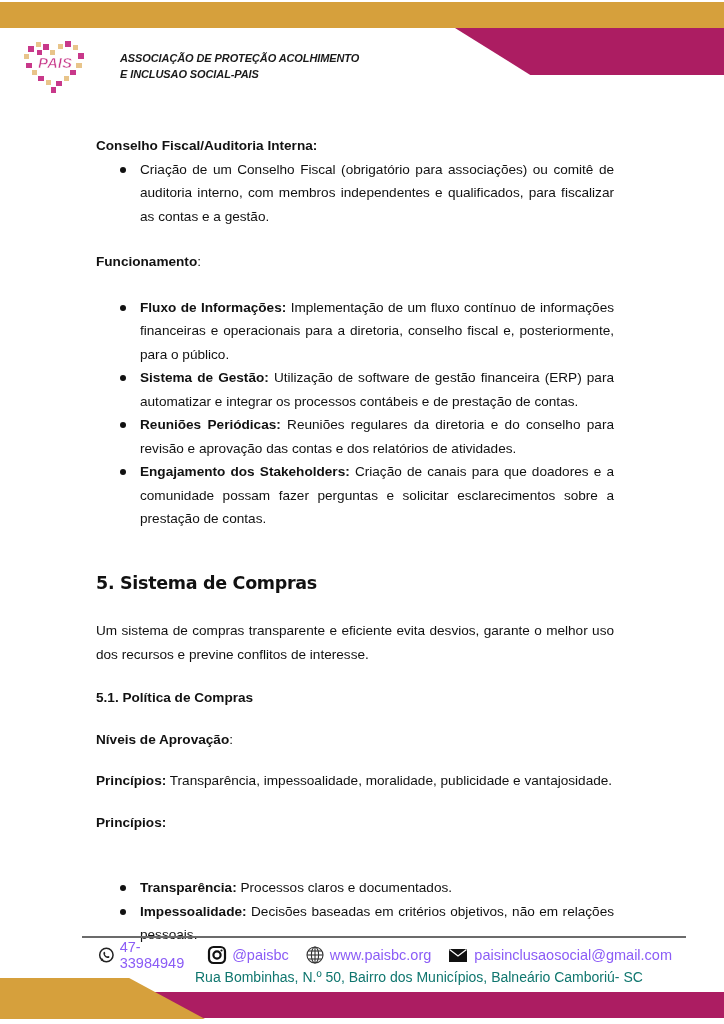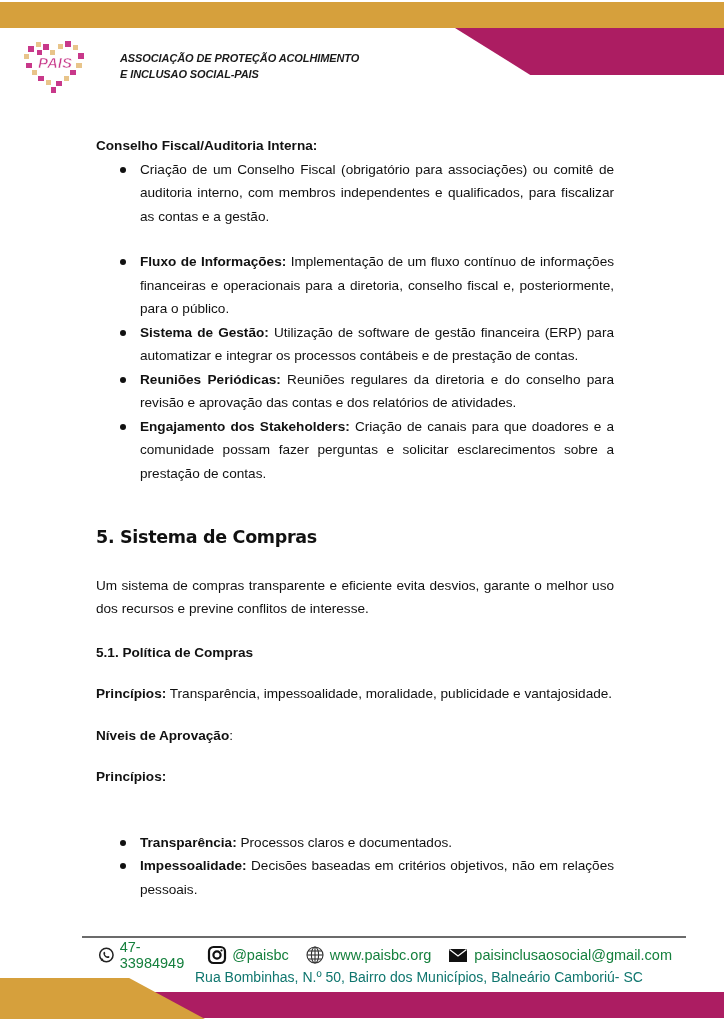--- a/index.html
+++ b/index.html
@@ -28,21 +28,21 @@
   .bold { font-weight: bold; }
   ul.blist { list-style: none; margin: 0; padding: 0; }
   ul.blist li { position: relative; padding-left: 44px; text-align: justify; }
   ul.blist li .dot {
     position: absolute; left: 24px; top: 9px; width: 6px; height: 6px; border-radius: 50%; background: #111;
   }
   .h2 { font-size: 17.5px; font-weight: bold; margin: 0; font-family: "DejaVu Sans", sans-serif; letter-spacing: -0.3px; }
 
   
   .ftr-line { left: 82px; top: 936px; width: 604px; height: 2px; background: #6b6b6b; }
-  .ftr-contacts { left: 98px; top: 944px; width: 590px; height: 22px; display: flex; align-items: center; font-size: 14.5px; color: #15803d; }
+  .ftr-contacts { left: 98px; top: 944px; width: 590px; height: 22px; display: flex; align-items: center; font-size: 14.5px; color: #8b5cf6; }
   .ftr-contacts .item { display: flex; align-items: center; margin-right: 16px; }
   .ftr-contacts .ico { width: 20px; height: 20px; margin-right: 5px; display: inline-block; }
   .ftr-address { left: 195px; top: 969px; font-size: 14px; color: #0f766e; }
   .ftr-magenta { left: 0; top: 992px; width: 724px; height: 26px; background: #ac1d62; }
   .ftr-gold {
     left: 0; top: 978px; width: 205px; height: 41px; background: #d6a03c;
     clip-path: polygon(0 0, 63% 0, 100% 100%, 0 100%);
   }
 </style>
 </head>
@@ -84,20 +84,23 @@
 <div class="abs content">
 
   <p class="p bold">Conselho Fiscal/Auditoria Interna:</p>
   <ul class="blist">
     <li>
       <span class="dot"></span>
       <span>Criação de um Conselho Fiscal (obrigatório para associações) ou comitê de auditoria interno, com membros independentes e qualificados, para fiscalizar as contas e a gestão.</span>
     </li>
   </ul>
 
+  <p class="p" style="margin-top:22px;">
+    <span class="bold">Funcionamento</span><span>:</span>
+  </p>
 
   <ul class="blist" style="margin-top:22px;">
     <li>
       <span class="dot"></span>
       <span class="bold">Fluxo de Informações:</span><span> Implementação de um fluxo contínuo de informações financeiras e operacionais para a diretoria, conselho fiscal e, posteriormente, para o público.</span>
     </li>
     <li>
       <span class="dot"></span>
       <span class="bold">Sistema de Gestão:</span><span> Utilização de software de gestão financeira (ERP) para automatizar e integrar os processos contábeis e de prestação de contas.</span>
     </li>
@@ -111,25 +114,25 @@
     </li>
   </ul>
 
   <p class="h2" style="margin-top:41px;">5. Sistema de Compras</p>
 
   <p class="p" style="margin-top:24px;">Um sistema de compras transparente e eficiente evita desvios, garante o melhor uso dos recursos e previne conflitos de interesse.</p>
 
   <p class="p bold" style="margin-top:20px;">5.1. Política de Compras</p>
 
   <p class="p" style="margin-top:18px;">
-    <span class="bold">Princípios:</span><span> Transparência, impessoalidade, moralidade, publicidade e vantajosidade.</span>
+    <span class="bold">Níveis de Aprovação</span><span>:</span>
   </p>
 
   <p class="p" style="margin-top:18px;">
-    <span class="bold">Níveis de Aprovação</span><span>:</span>
+    <span class="bold">Princípios:</span><span> Transparência, impessoalidade, moralidade, publicidade e vantajosidade.</span>
   </p>
 
   <p class="p bold" style="margin-top:18px;">Princípios:</p>
 
   <ul class="blist" style="margin-top:42px;">
     <li>
       <span class="dot"></span>
       <span class="bold">Transparência:</span><span> Processos claros e documentados.</span>
     </li>
     <li>

